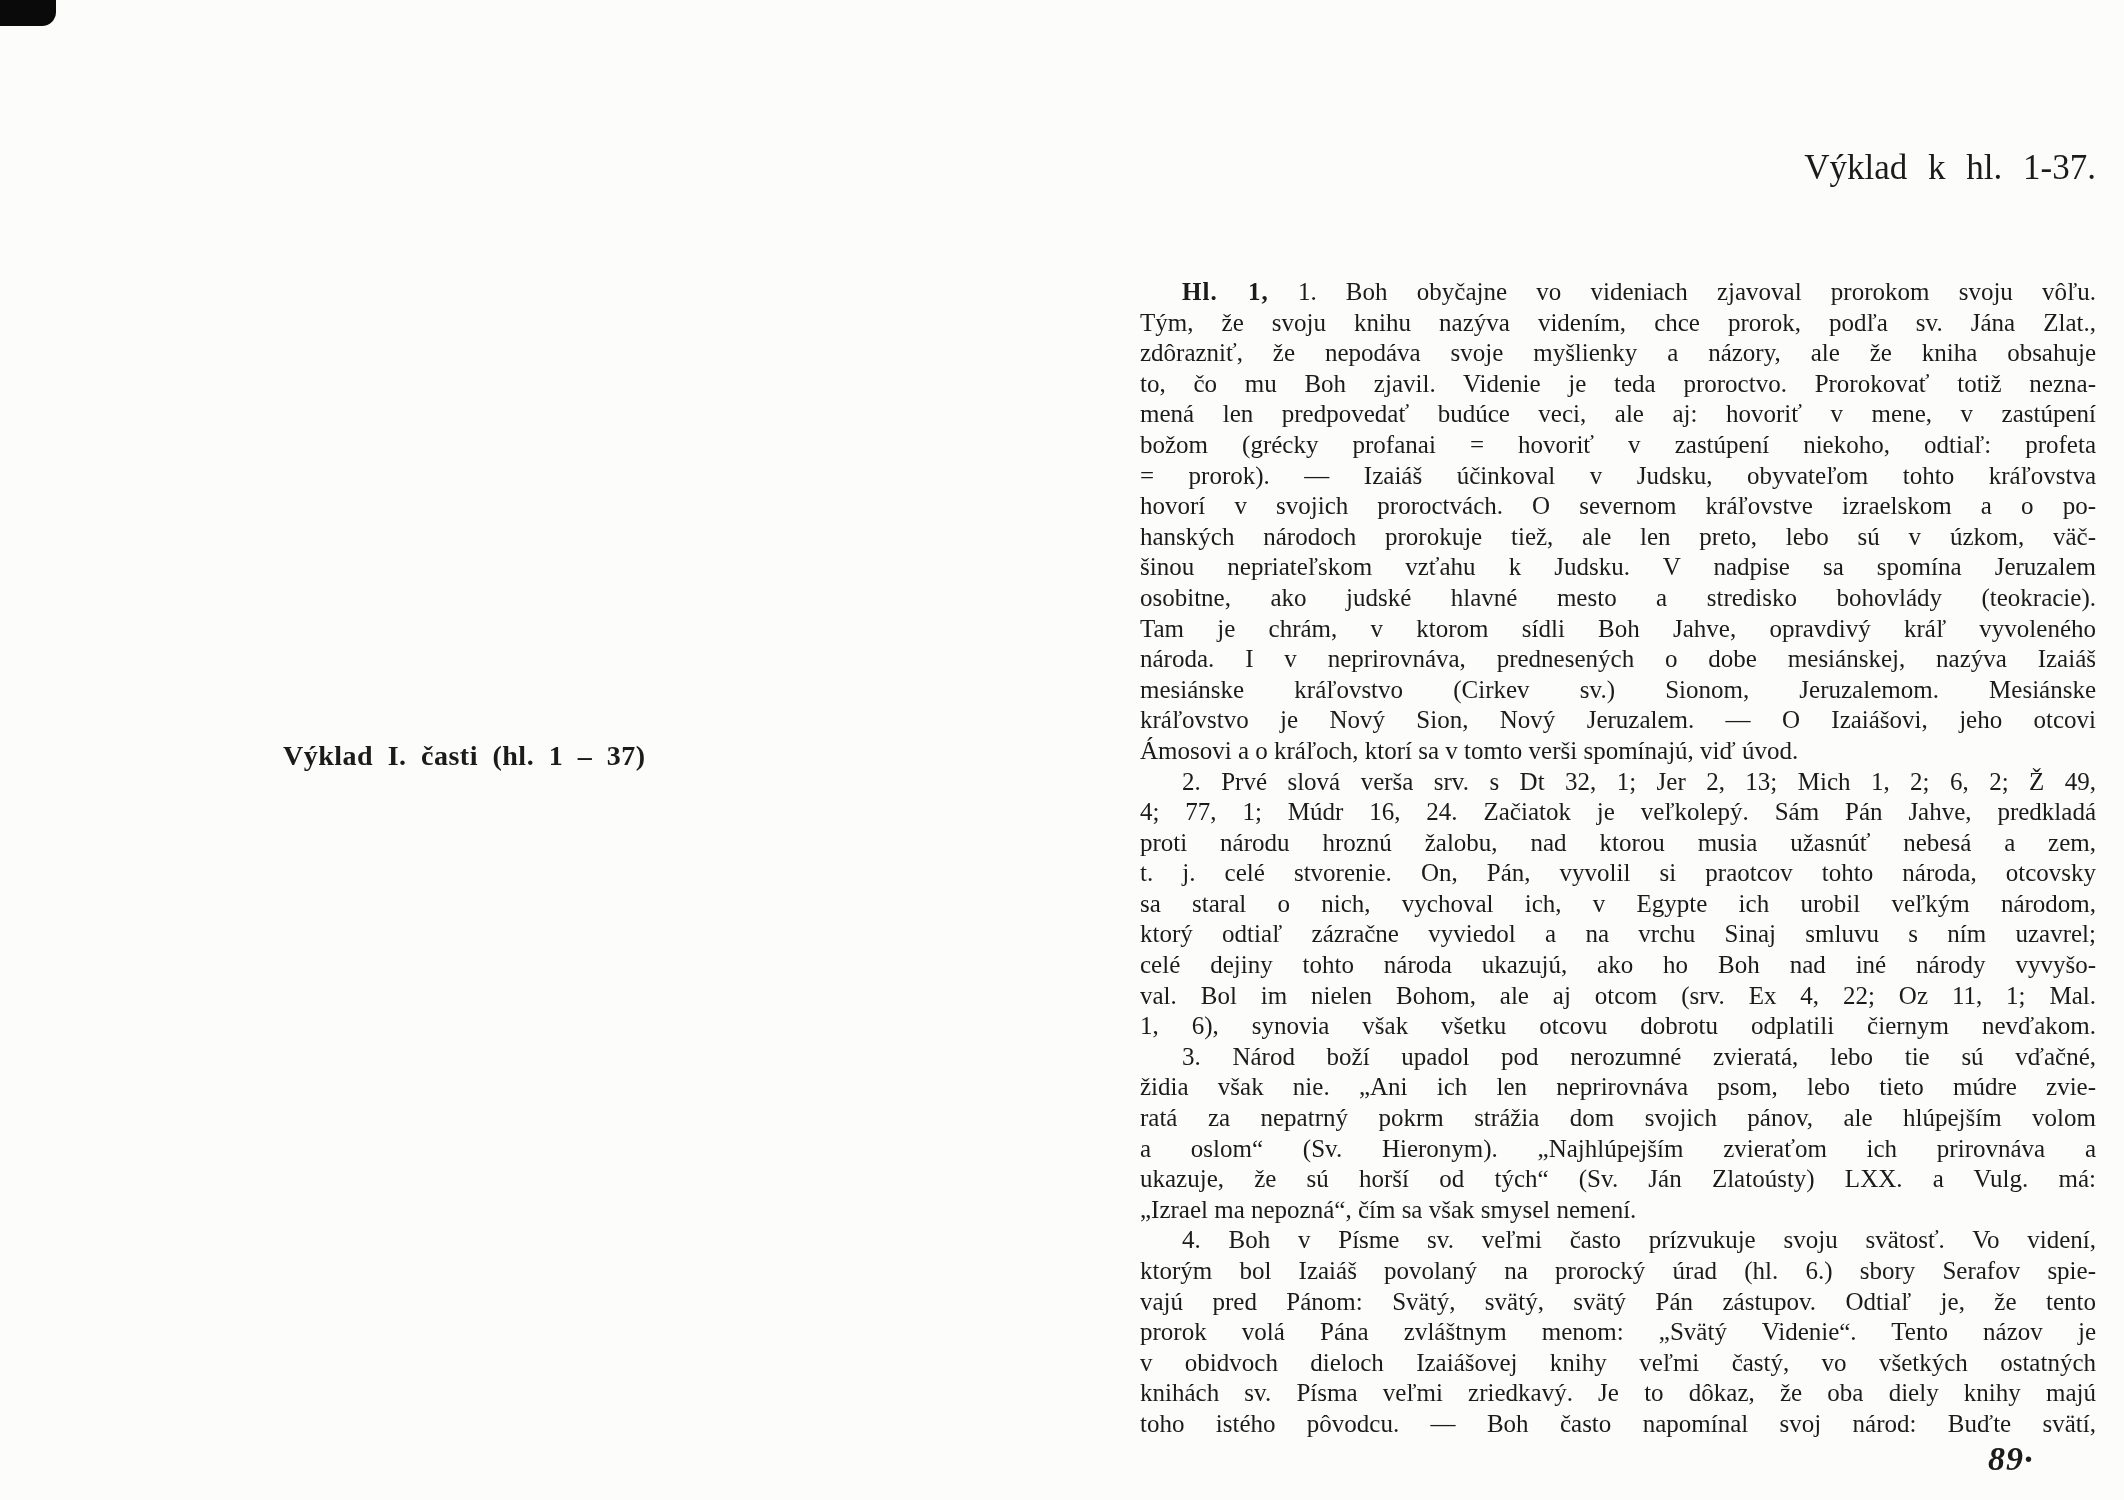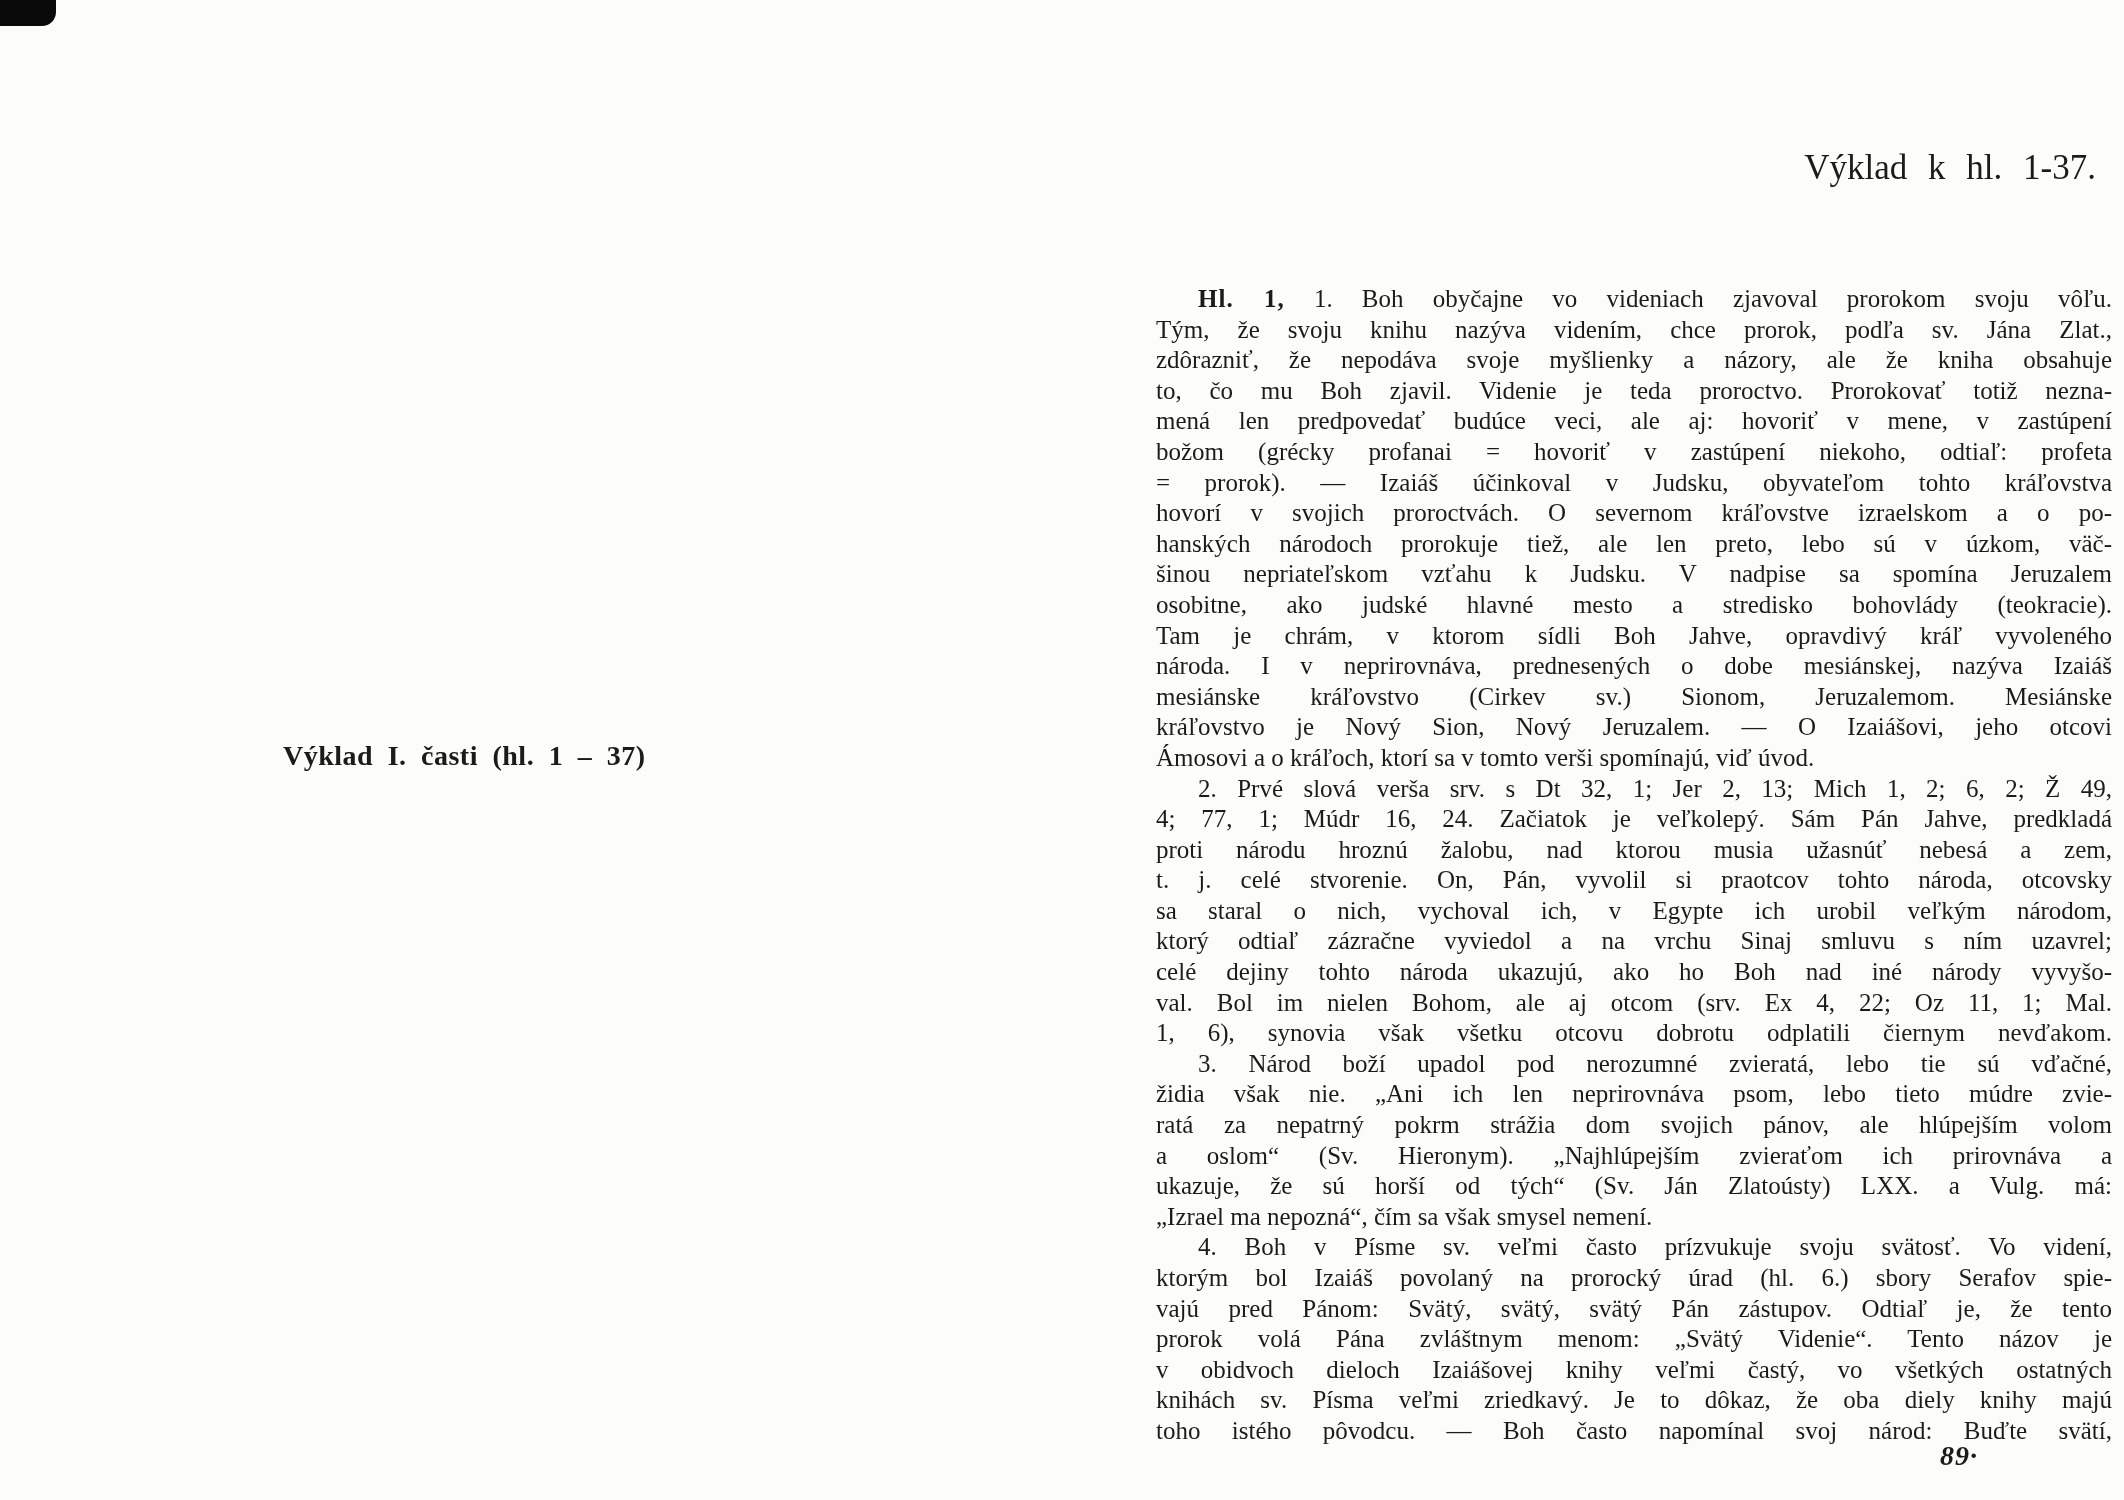--- a/index.html
+++ b/index.html
@@ -40,46 +40,45 @@
     width: 956px;
     top: 148px;
     text-align: right;
     font-size: 35px;
     word-spacing: 12px;
     white-space: nowrap;
   }
   .body-text {
     position: absolute;
     left: 1140px;
-    top: 284px;
+    top: 277px;
     width: 956px;
     font-size: 25px;
-    margin-left: 16px;
   }
   .line {
     height: 30.6px;
     line-height: 30.6px;
     white-space: normal;
     text-align: left;
   }
   .line.j {
     text-align: justify;
     text-align-last: justify;
   }
   .line.indent {
     text-indent: 42px;
   }
   .line b {
     letter-spacing: 1px;
   }
   .page-number {
     position: absolute;
-    left: 1940px;
+    left: 1988px;
     top: 1440px;
-    font-size: 28px;
+    font-size: 34px;
     font-weight: bold;
     font-style: italic;
     letter-spacing: 1px;
   }
 </style>
 </head>
 <body style="background: rgb(252, 252, 250); color: rgb(27, 27, 25);">
 
 <div>
   <div class="scan-corner"></div>

